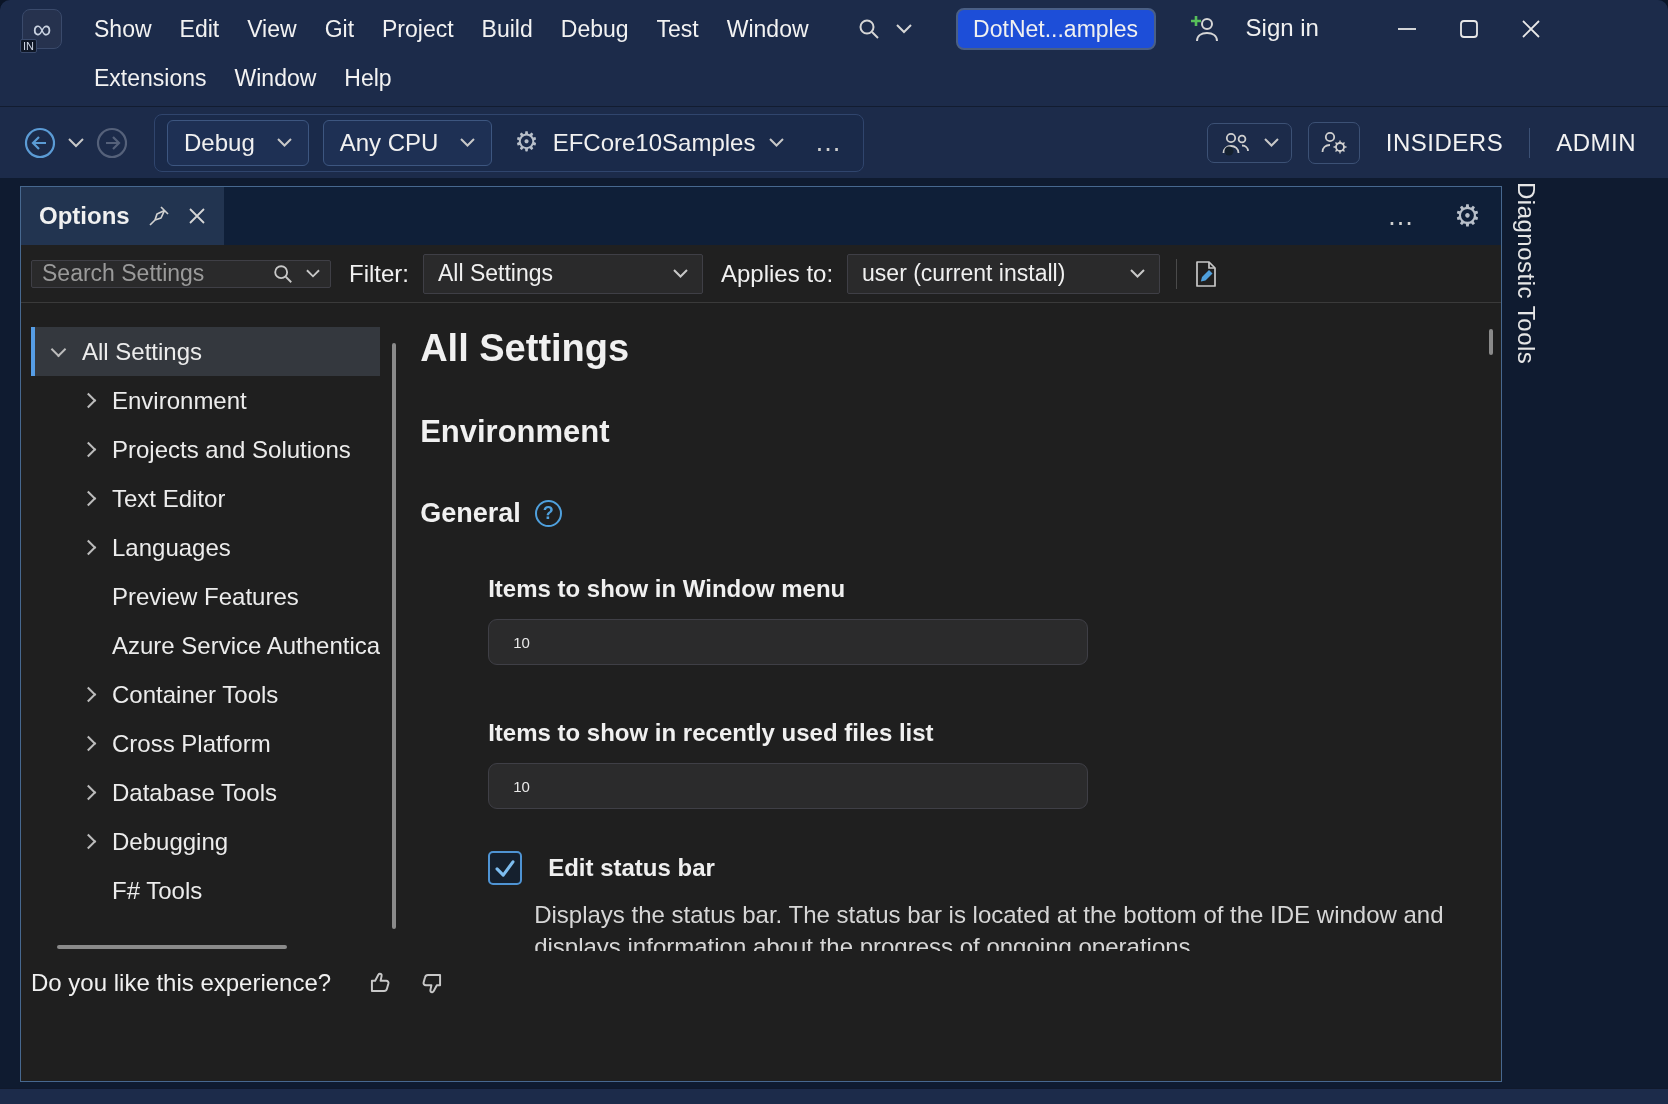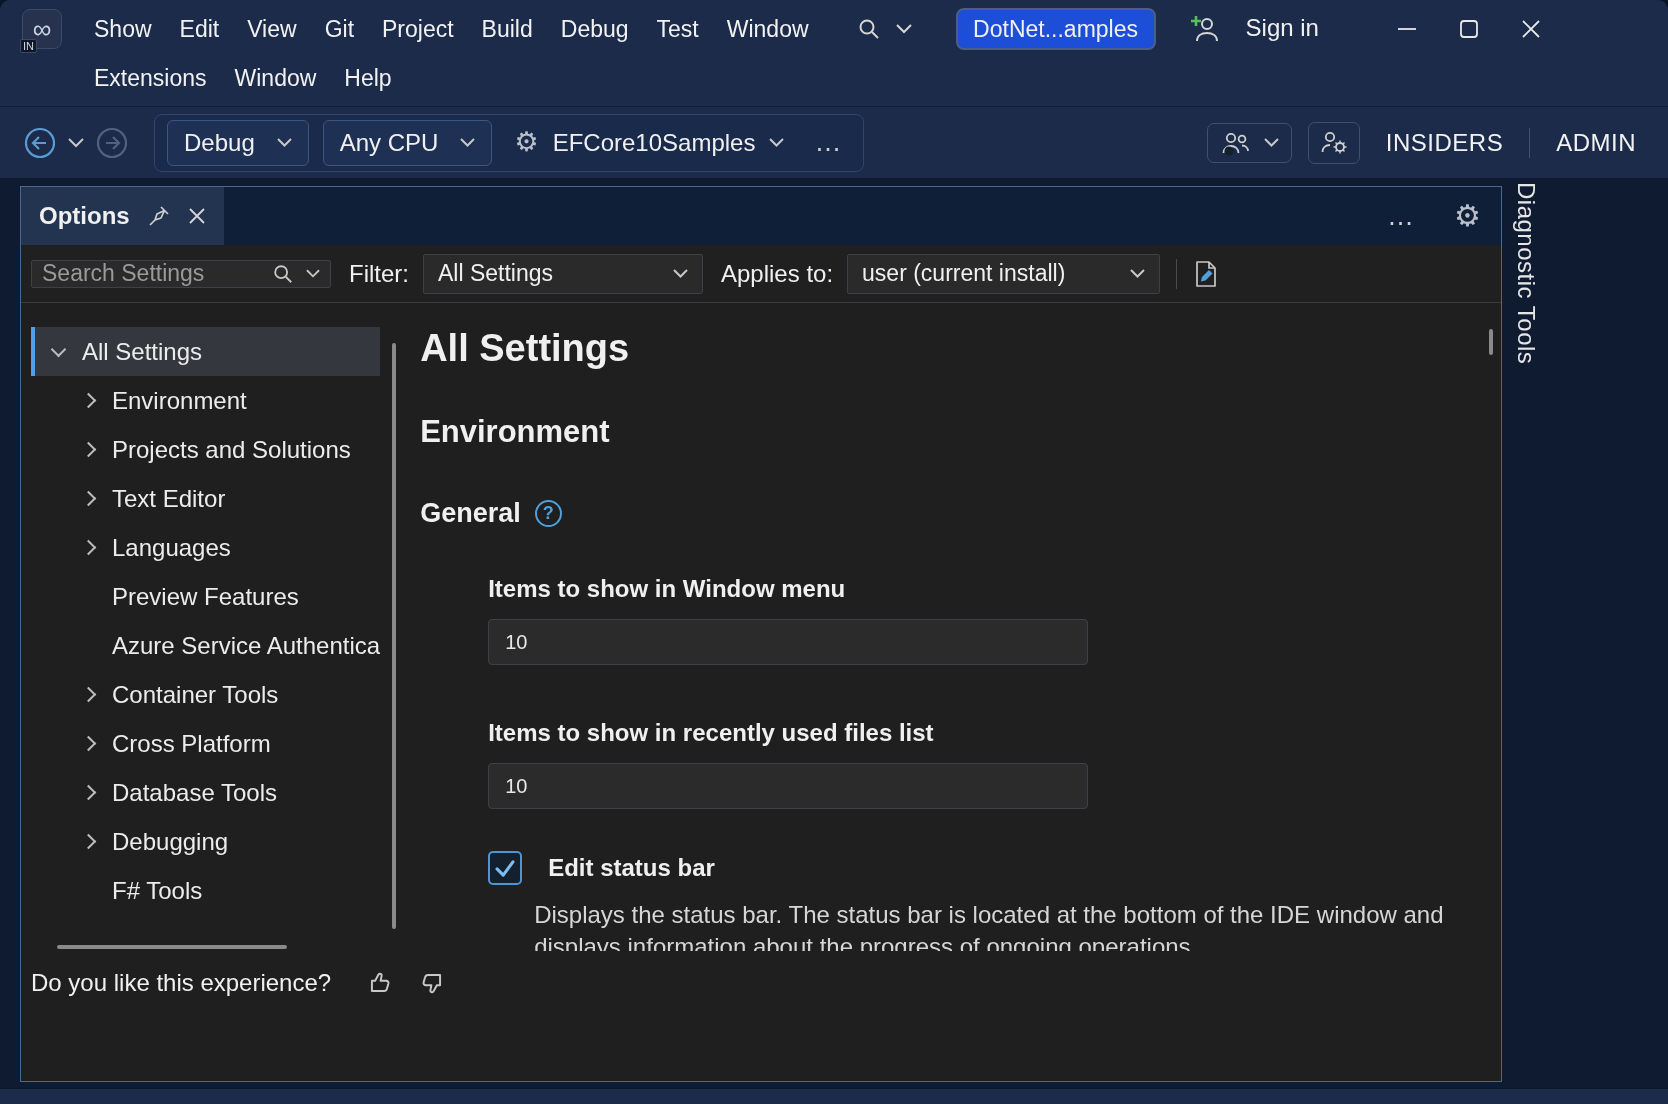--- a/index.html
+++ b/index.html
@@ -79,21 +79,21 @@
 
 .content-col{flex:1;position:relative;padding:24px 0 0 12px;overflow:hidden}
 .h1{font-size:38px;font-weight:700}
 .h2{font-size:31px;font-weight:700;margin-top:44px}
 .h3-row{margin-top:48px;display:flex;align-items:center;gap:14px}
 .h3{font-size:27px;font-weight:700}
 .help-icon{width:27px;height:27px;border:2px solid #4fa0dd;border-radius:50%;display:flex;align-items:center;justify-content:center;color:#4fa0dd;font-size:18px;font-weight:700}
 .help-icon::after{content:"?"}
 .form{margin-left:68px;margin-top:46px}
 .field-label{font-size:24px;font-weight:700}
-.text-input{margin-top:16px;width:600px;height:46px;background:#2b2b2c;border:1px solid #3f3f46;border-radius:4px;color:#e8e8e8;font-size:20px;padding:0 16px;font-family:inherit;display:block}
+.text-input{margin-top:16px;width:600px;height:46px;background:#2b2b2c;border:1px solid #3f3f46;border-radius:9px;color:#e8e8e8;font-size:15px;padding:0 24px;font-family:inherit;display:block}
 .field + .field{margin-top:54px}
 .checkbox-row{margin-top:42px;display:flex;align-items:center;gap:26px}
 .checkbox{width:34px;height:34px;border:2px solid #4f94d4;border-radius:5px;background:#15202e;display:flex;align-items:center;justify-content:center}
 .checkbox svg{visibility:hidden}
 .checkbox.checked svg{visibility:visible}
 .cb-label{font-size:24px;font-weight:700}
 .desc{margin-left:46px;margin-top:14px;font-size:24px;color:#d6d6d6;max-width:930px;line-height:1.33}
 .content-scroll{position:absolute;right:8px;top:26px;width:4px;height:26px;background:#8a8a8a;border-radius:2px}
 
 

